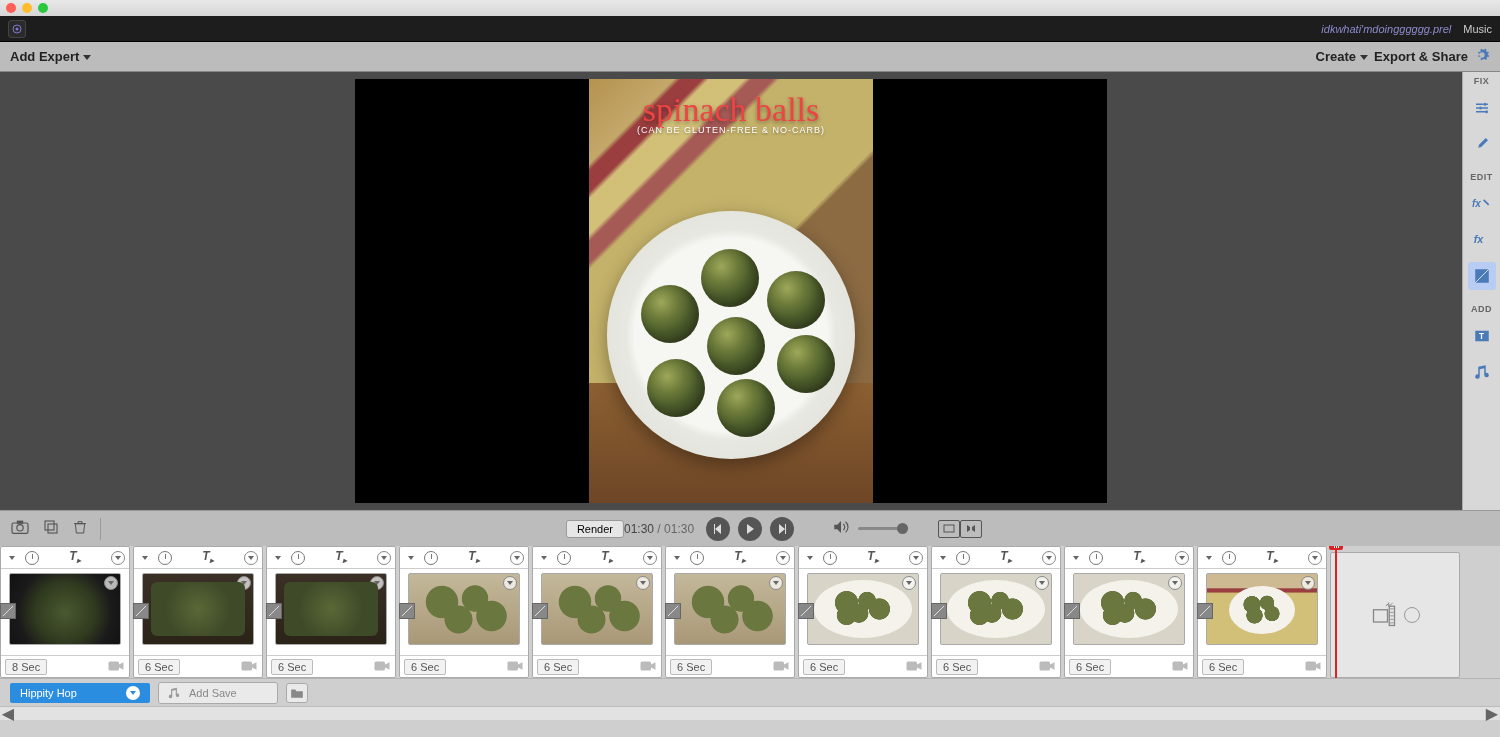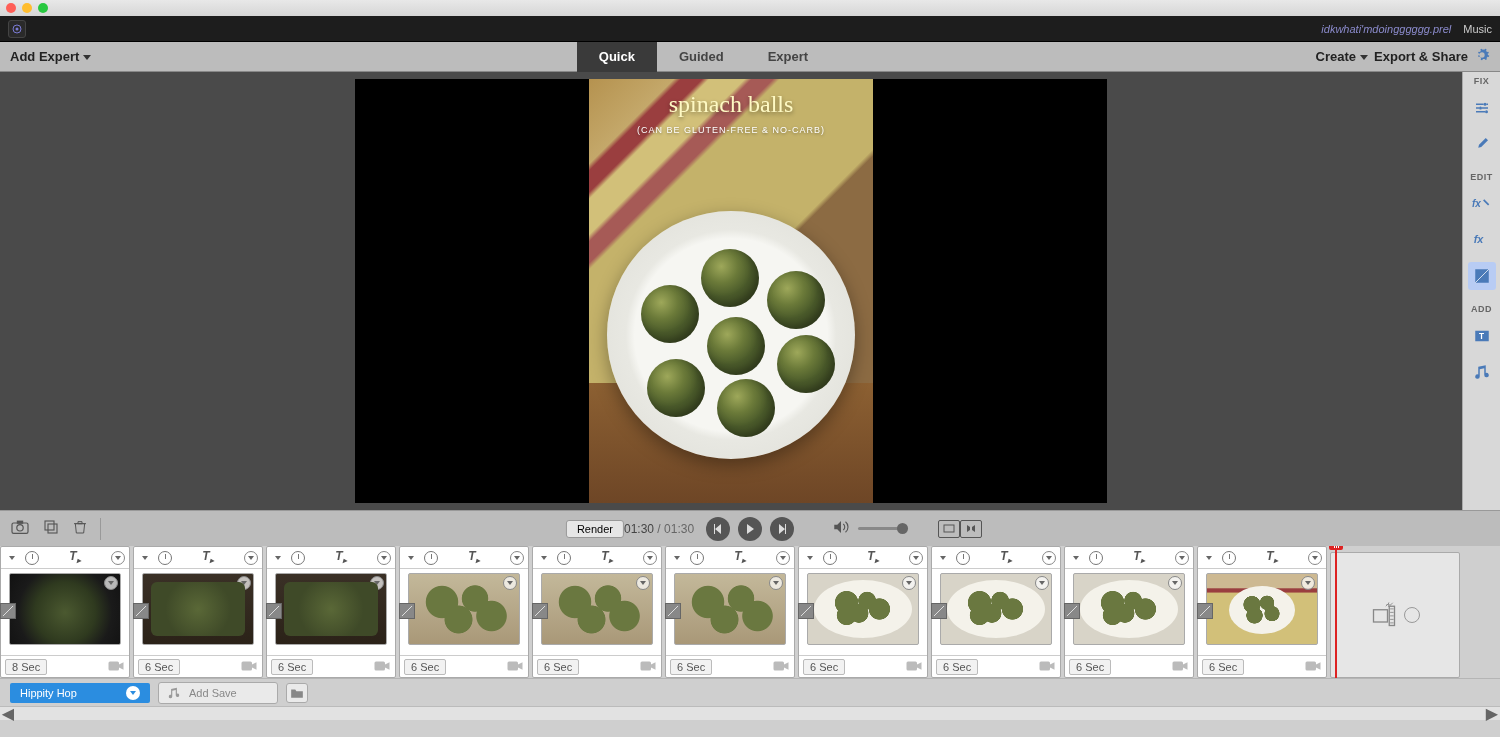--- a/index.html
+++ b/index.html
@@ -33,21 +33,21 @@
 .right-rail .rail-label{font-weight:bold;color:#666;letter-spacing:0.5px;}
 .right-rail .rail-btn{width:28px;height:28px;display:flex;align-items:center;justify-content:center;border-radius:3px;cursor:pointer;}
 .right-rail .rail-btn.active{background:#b8ccf4;}
 
 .video-canvas{width:752px;height:424px;background:#000;position:relative;display:flex;align-items:center;justify-content:center;}
 .vc-inner{width:284px;height:424px;position:relative;}
 .vc-bg{position:absolute;inset:0;background:linear-gradient(135deg,#b5924f 0%, #c4a86a 12%, #9a3e3f 13%, #9a3e3f 16%, #d2c079 17%, #d2c079 22%, #a65a56 23%, #a65a56 26%, #c4b26a 27%, #c4b26a 50%, #8c6b43 51%, #8c6b43 100%);}
 .vc-wood{position:absolute;bottom:0;left:0;right:0;height:120px;background:linear-gradient(#8c6032,#6e4626);}
 .vc-plate{position:absolute;top:132px;left:18px;width:248px;height:248px;border-radius:50%;background:radial-gradient(circle,#f6f6f2 55%,#e8e8e2 60%,#dcdcd5 100%);box-shadow:0 6px 18px rgba(0,0,0,0.35);}
 .food-ball{position:absolute;width:58px;height:58px;border-radius:50%;background:radial-gradient(circle at 35% 30%, #9ea85a 0%, #6b7a39 30%, #4a5a2a 55%, #3a4522 100%);box-shadow:inset -4px -4px 8px rgba(0,0,0,0.3);}
-.vc-title{position:absolute;top:12px;left:0;right:0;text-align:center;color:#fef9c3;font-family:"Brush Script MT",cursive;font-size:24px;text-shadow:0 2px 4px rgba(0,0,0,0.4);}
+.vc-title{position:absolute;top:12px;left:0;right:0;text-align:center;color:#ef4444;font-family:"Brush Script MT",cursive;font-size:34px;text-shadow:0 2px 4px rgba(0,0,0,0.4);}
 .vc-sub{position:absolute;top:46px;left:0;right:0;text-align:center;color:#fff;font-size:9px;letter-spacing:1px;text-shadow:0 1px 3px rgba(0,0,0,0.4);}
 
 
 .transport-bar{height:36px;background:#bcbcbc;border-top:1px solid #999;display:flex;align-items:center;padding:0 10px;gap:14px;font-size:12px;color:#444;}
 .tb-left{display:flex;align-items:center;gap:12px;}
 .tb-divider{width:1px;height:22px;background:#999;}
 .render-btn{background:#e6e6e6;border:1px solid #999;border-radius:3px;padding:2px 10px;font-size:11px;cursor:pointer;}
 .timecode{color:#666;font-size:12px;}
 .tc-cur{color:#444;}
 .play-ctrls{display:flex;align-items:center;gap:8px;}
@@ -128,25 +128,20 @@
     <span style="color:#ccc;cursor:pointer;">Music</span>
   </div>
 </div>
 
 <div class="main-toolbar">
   <div class="left">
     <span class="addmedia-btn">
       <span>Add Expert</span><span class="caret-down"></span>
     </span>
   </div>
-  <div class="mode-tabs">
-    <div class="mode-tab active">Quick</div>
-    <div class="mode-tab">Guided</div>
-    <div class="mode-tab">Expert</div>
-  </div>
   <div class="right">
     <span style="font-weight:700;cursor:pointer;">
       <span>Create</span><span class="caret-down"></span>
     </span>
     <span style="font-weight:600;cursor:pointer;">Export &amp; Share</span>
     <span class="gear-icon">
       <svg viewBox="0 0 24 24">
           <path fill="#4a7ab8" d="M12 8a4 4 0 100 8 4 4 0 000-8zm9 4l2 1-1 2-2-.5a7 7 0 01-1.2 2l.6 2-2 1-1.4-1.5a7 7 0 01-2.4 0L12 20l-2-1 .6-2a7 7 0 01-1.2-2L7 15l-1-2 2-1v-2L6 9l1-2 2 .5A7 7 0 0110.2 5.5L9.6 3.5l2-1L13 4a7 7 0 012.4 0L16.8 2.5l2 1-.6 2a7 7 0 011.2 2L21.4 7l1 2-2 1z"></path>
         </svg>
     </span>

